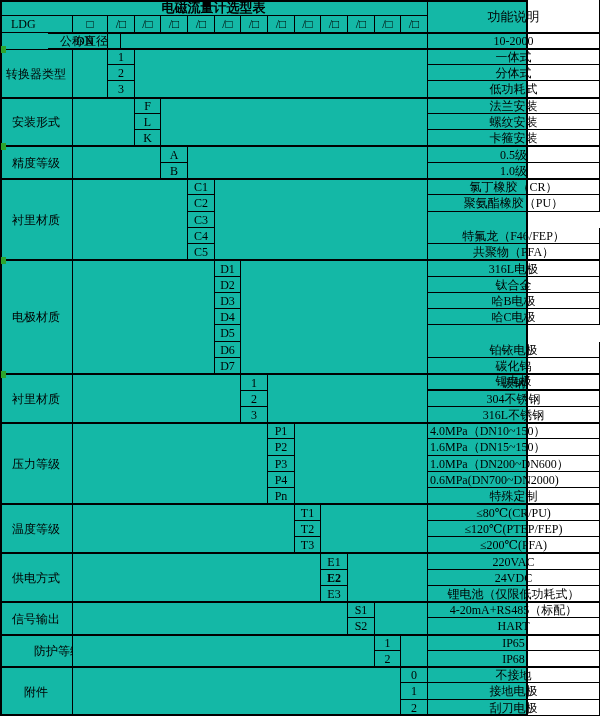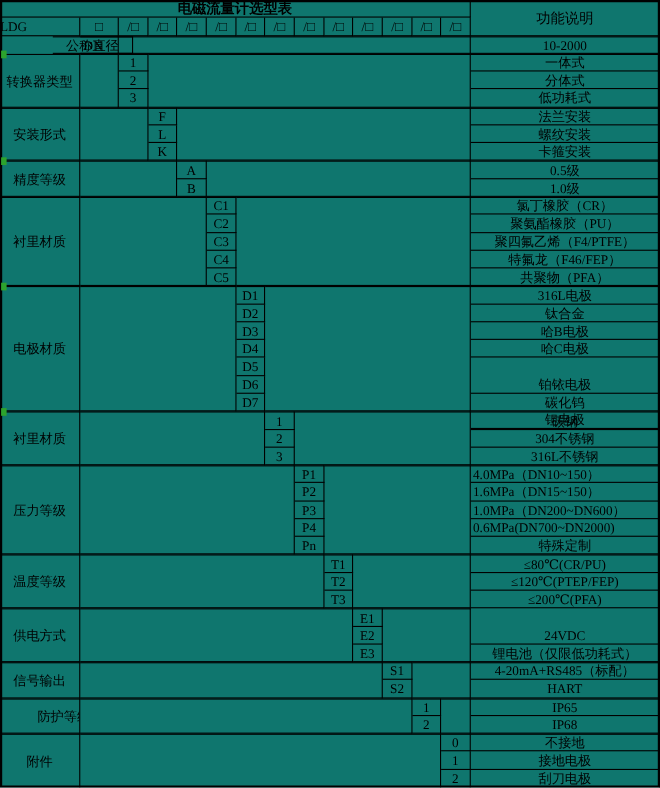--- a/index.html
+++ b/index.html
@@ -1,30 +1,30 @@
 <!DOCTYPE html>
 <html><head>
 <meta charset="utf-8">
 <style>
   html,body{margin:0;padding:0;background:#ffffff;}
   .table{
-    position:relative;width:600px;height:716px;background:#0f766e;
+    position:relative;width:528px;height:716px;background:#14b8a6;
     box-shadow:inset 0 0 0 2px #000;
     font-family:"Liberation Serif","DejaVu Serif",serif;
     color:#000;
   }
   .cell{
     position:absolute;box-sizing:border-box;
     display:flex;align-items:center;justify-content:center;
     border-right:1px solid #000;border-bottom:1px solid #000;
     font-size:12px;line-height:1;white-space:nowrap;overflow:hidden;
   }
   .cell.thick{border-top:1px solid #000;}
   .cell.left{justify-content:flex-start;}
-  .cell.pl12{padding-left:0;}
+  .cell.pl12{padding-left:11px;}
   .cell.pl3{padding-left:3px;}
   .cell.pl2{padding-left:2px;}
   .title-cell{font-weight:bold;font-size:13px;}
   .right-header{font-size:13px;}
   .slot{font-size:12px;letter-spacing:0;}
   .marker{position:absolute;width:5px;height:7px;}
 </style>
 </head>
 <body>
 
@@ -77,21 +77,20 @@
     <div class="cell thick" style="left: 0px; top: 179px; width: 73px; height: 81px;">衬里材质</div>
     <div class="cell thick" style="left: 73px; top: 179px; width: 115px; height: 81px;"></div>
     <div class="cell thick" style="left: 188px; top: 179px; width: 27px; height: 16px;">C1</div>
     <div class="cell" style="left: 188px; top: 195px; width: 27px; height: 17px;">C2</div>
     <div class="cell" style="left: 188px; top: 212px; width: 27px; height: 16px;">C3</div>
     <div class="cell" style="left: 188px; top: 228px; width: 27px; height: 16px;">C4</div>
     <div class="cell" style="left: 188px; top: 244px; width: 27px; height: 16px;">C5</div>
     <div class="cell thick" style="left: 215px; top: 179px; width: 213px; height: 81px;"></div>
     <div class="cell thick" style="left: 428px; top: 179px; width: 172px; height: 16px;">氯丁橡胶（CR）</div>
     <div class="cell" style="left: 428px; top: 195px; width: 172px; height: 17px;">聚氨酯橡胶（PU）</div>
-    <div class="cell" style="left: 428px; top: 212px; width: 172px; height: 16px;">聚四氟乙烯（F4/PTFE）</div>
     <div class="cell" style="left: 428px; top: 228px; width: 172px; height: 16px;">特氟龙（F46/FEP）</div>
     <div class="cell" style="left: 428px; top: 244px; width: 172px; height: 16px;">共聚物（PFA）</div>
     <div class="cell thick" style="left: 0px; top: 260px; width: 73px; height: 114px;">电极材质</div>
     <div class="cell thick" style="left: 73px; top: 260px; width: 142px; height: 114px;"></div>
     <div class="cell thick" style="left: 215px; top: 260px; width: 26px; height: 17px;">D1</div>
     <div class="cell" style="left: 215px; top: 277px; width: 26px; height: 16px;">D2</div>
     <div class="cell" style="left: 215px; top: 293px; width: 26px; height: 16px; text-align: right;">D3</div>
     <div class="cell" style="left: 215px; top: 309px; width: 26px; height: 16px;">D4</div>
     <div class="cell" style="left: 215px; top: 325px; width: 26px; height: 17px;">D5</div>
     <div class="cell" style="left: 215px; top: 342px; width: 26px; height: 16px;">D6</div>
@@ -131,23 +130,24 @@
     <div class="cell thick" style="left: 295px; top: 504px; width: 26px; height: 17px;">T1</div>
     <div class="cell" style="left: 295px; top: 521px; width: 26px; height: 16px;">T2</div>
     <div class="cell" style="left: 295px; top: 537px; width: 26px; height: 16px;">T3</div>
     <div class="cell thick" style="left: 321px; top: 504px; width: 107px; height: 49px;"></div>
     <div class="cell thick" style="left: 428px; top: 504px; width: 172px; height: 17px;">≤80℃(CR/PU)</div>
     <div class="cell" style="left: 428px; top: 521px; width: 172px; height: 16px;">≤120℃(PTEP/FEP)</div>
     <div class="cell" style="left: 428px; top: 537px; width: 172px; height: 16px;">≤200℃(PFA)</div>
     <div class="cell thick" style="left: 0px; top: 553px; width: 73px; height: 49px;">供电方式</div>
     <div class="cell thick" style="left: 73px; top: 553px; width: 248px; height: 49px;"></div>
     <div class="cell thick" style="left: 321px; top: 553px; width: 27px; height: 17px;">E1</div>
-    <div class="cell" style="left: 321px; top: 570px; width: 27px; height: 16px;">E2</div>
+    <div class="cell" style="left: 321px; top: 570px; width: 27px; height: 16px; font-weight: bold;">E2</div>
     <div class="cell" style="left: 321px; top: 586px; width: 27px; height: 16px;">E3</div>
     <div class="cell thick" style="left: 348px; top: 553px; width: 80px; height: 49px;"></div>
+    <div class="cell thick" style="left: 428px; top: 553px; width: 172px; height: 17px;">220VAC</div>
     <div class="cell" style="left: 428px; top: 570px; width: 172px; height: 16px;">24VDC</div>
     <div class="cell" style="left: 428px; top: 586px; width: 172px; height: 16px;">锂电池（仅限低功耗式）</div>
     <div class="cell thick" style="left: 0px; top: 602px; width: 73px; height: 33px;">信号输出</div>
     <div class="cell thick" style="left: 73px; top: 602px; width: 275px; height: 33px;"></div>
     <div class="cell thick" style="left: 348px; top: 602px; width: 27px; height: 16px;">S1</div>
     <div class="cell" style="left: 348px; top: 618px; width: 27px; height: 17px;">S2</div>
     <div class="cell thick" style="left: 375px; top: 602px; width: 53px; height: 33px;"></div>
     <div class="cell thick" style="left: 428px; top: 602px; width: 172px; height: 16px;">4-20mA+RS485（标配）</div>
     <div class="cell" style="left: 428px; top: 618px; width: 172px; height: 17px;">HART</div>
     <div class="cell thick" style="left: 0px; top: 635px; width: 73px; height: 32px; padding-left: 44px;">防护等级</div>

